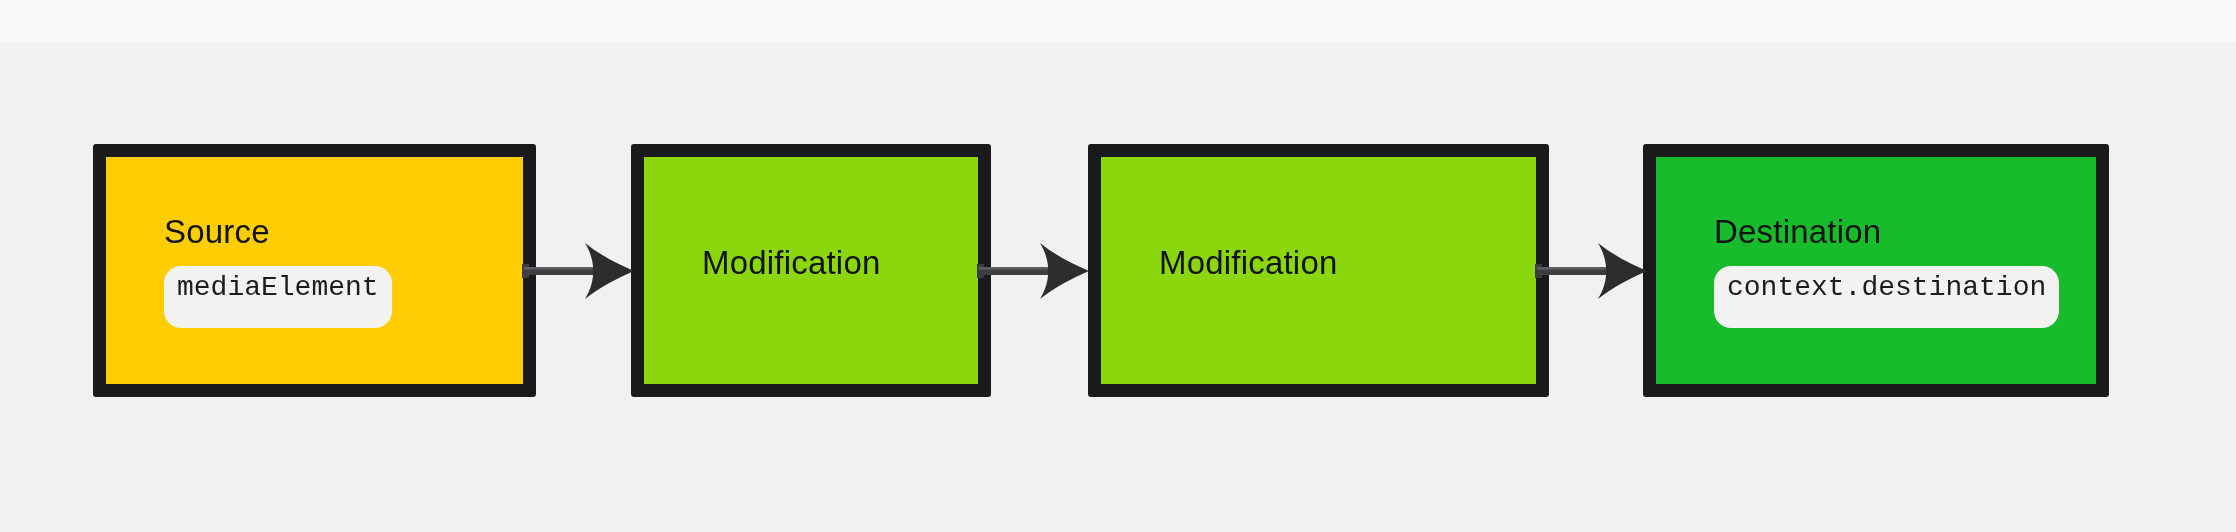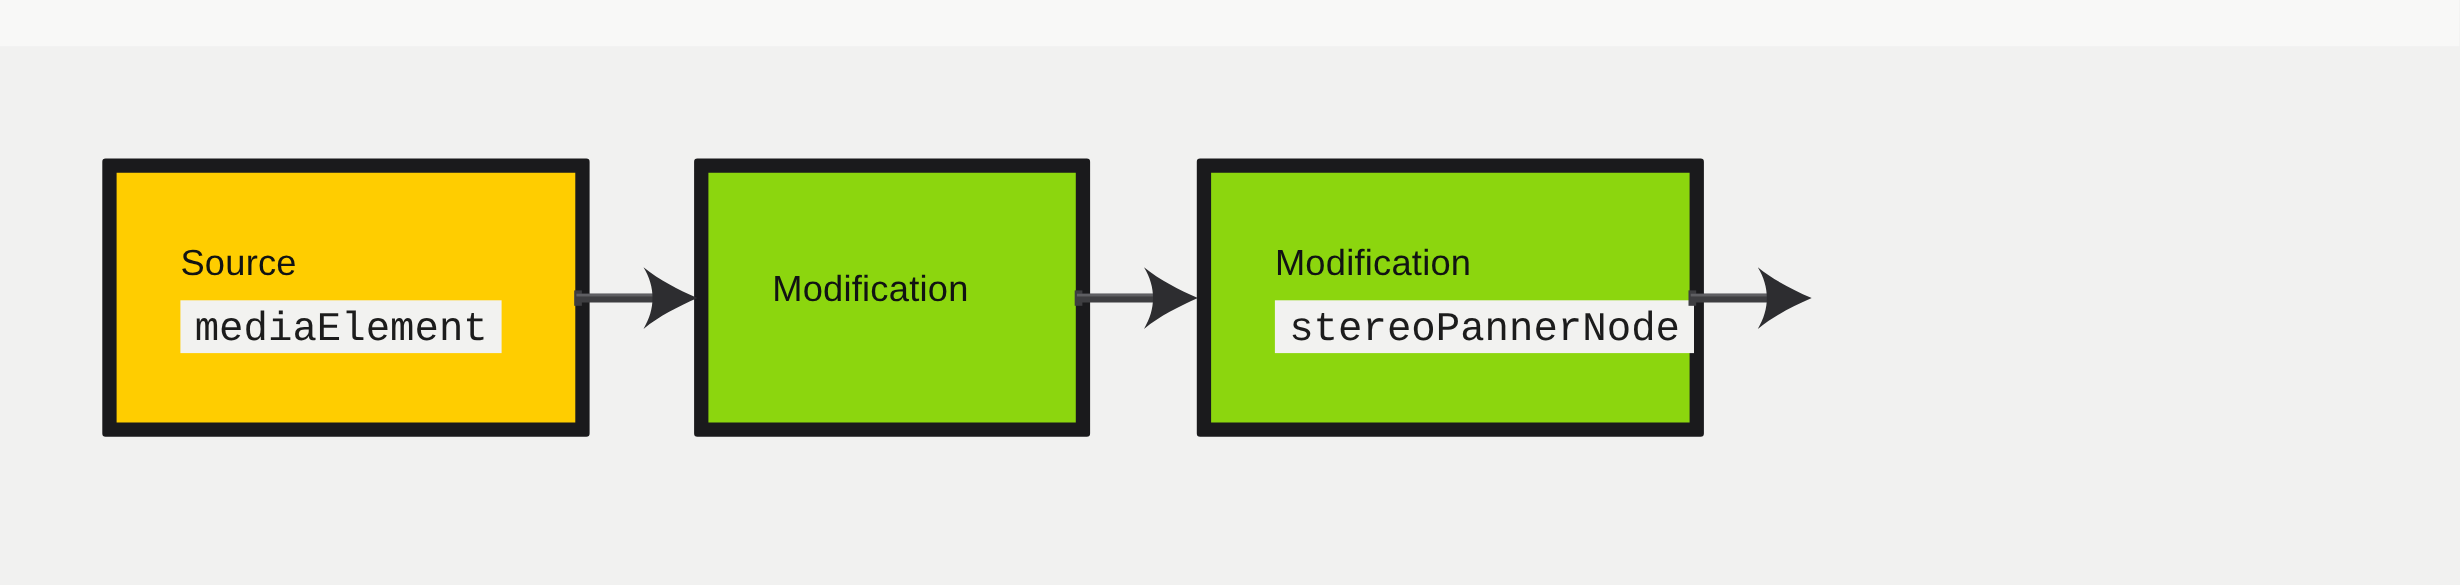--- a/index.html
+++ b/index.html
@@ -50,26 +50,27 @@
     font-size: 33px;
     line-height: 1.15;
     font-weight: 400;
     color: var(--label_text, #111313);
     margin: 0 0 15px 0;
     letter-spacing: 0.2px;
   }
   .node-code {
     display: inline-block;
     font-family: "Liberation Mono", monospace;
-    font-size: 37px;
+    font-size: 28px;
     line-height: 1.1;
     color: var(--code_text, #1c1c1c);
     background: var(--chip_bg, #f2f2f0);
-    padding: 7px 13px 0 13px;
+    padding: 7px 13px 24px 13px;
     white-space: nowrap;
+    border-radius: 17px;
   }
   .arrow-gap {
     position: relative;
     align-self: stretch;
   }
   .gap-1 { width: 95px; }
   .gap-2 { width: 97px; }
   .gap-3 { width: 94px; }
   .arrow-svg {
     position: absolute;
@@ -112,27 +113,30 @@
       <svg class="arrow-svg" viewBox="0 0 112 58">
         <rect x="0" y="22" width="7" height="14" fill="#3e3e41"></rect>
         <rect x="2" y="25" width="82" height="8" fill="#3e3e41"></rect>
         <rect x="2" y="25" width="82" height="2.5" fill="#5f5f63"></rect>
         <path d="M112 29 C94 21 78 13 63 1 C74 19 74 39 63 57 C78 45 94 37 112 29 Z" stroke-width="1.5" fill="#2d2d30"></path>
       </svg>
     </div>
 
     <div class="node node-3" style="background-color: rgb(140, 214, 14);">
       <div class="node-label">Modification</div>
-      <code class="node-code">stereoPannerNode</code>
     </div>
 
     <div class="arrow-gap gap-3">
       <svg class="arrow-svg" viewBox="0 0 112 58">
         <rect x="0" y="22" width="7" height="14" fill="#3e3e41"></rect>
         <rect x="2" y="25" width="82" height="8" fill="#3e3e41"></rect>
         <rect x="2" y="25" width="82" height="2.5" fill="#5f5f63"></rect>
         <path d="M112 29 C94 21 78 13 63 1 C74 19 74 39 63 57 C78 45 94 37 112 29 Z" stroke-width="1.5" fill="#2d2d30"></path>
       </svg>
     </div>
 
+    <div class="node node-4" style="background-color: rgb(23, 187, 43);">
+      <div class="node-label">Destination</div>
+      <code class="node-code">context.destination</code>
+    </div>
 
   </div>
 </div>
 
 </body></html>

